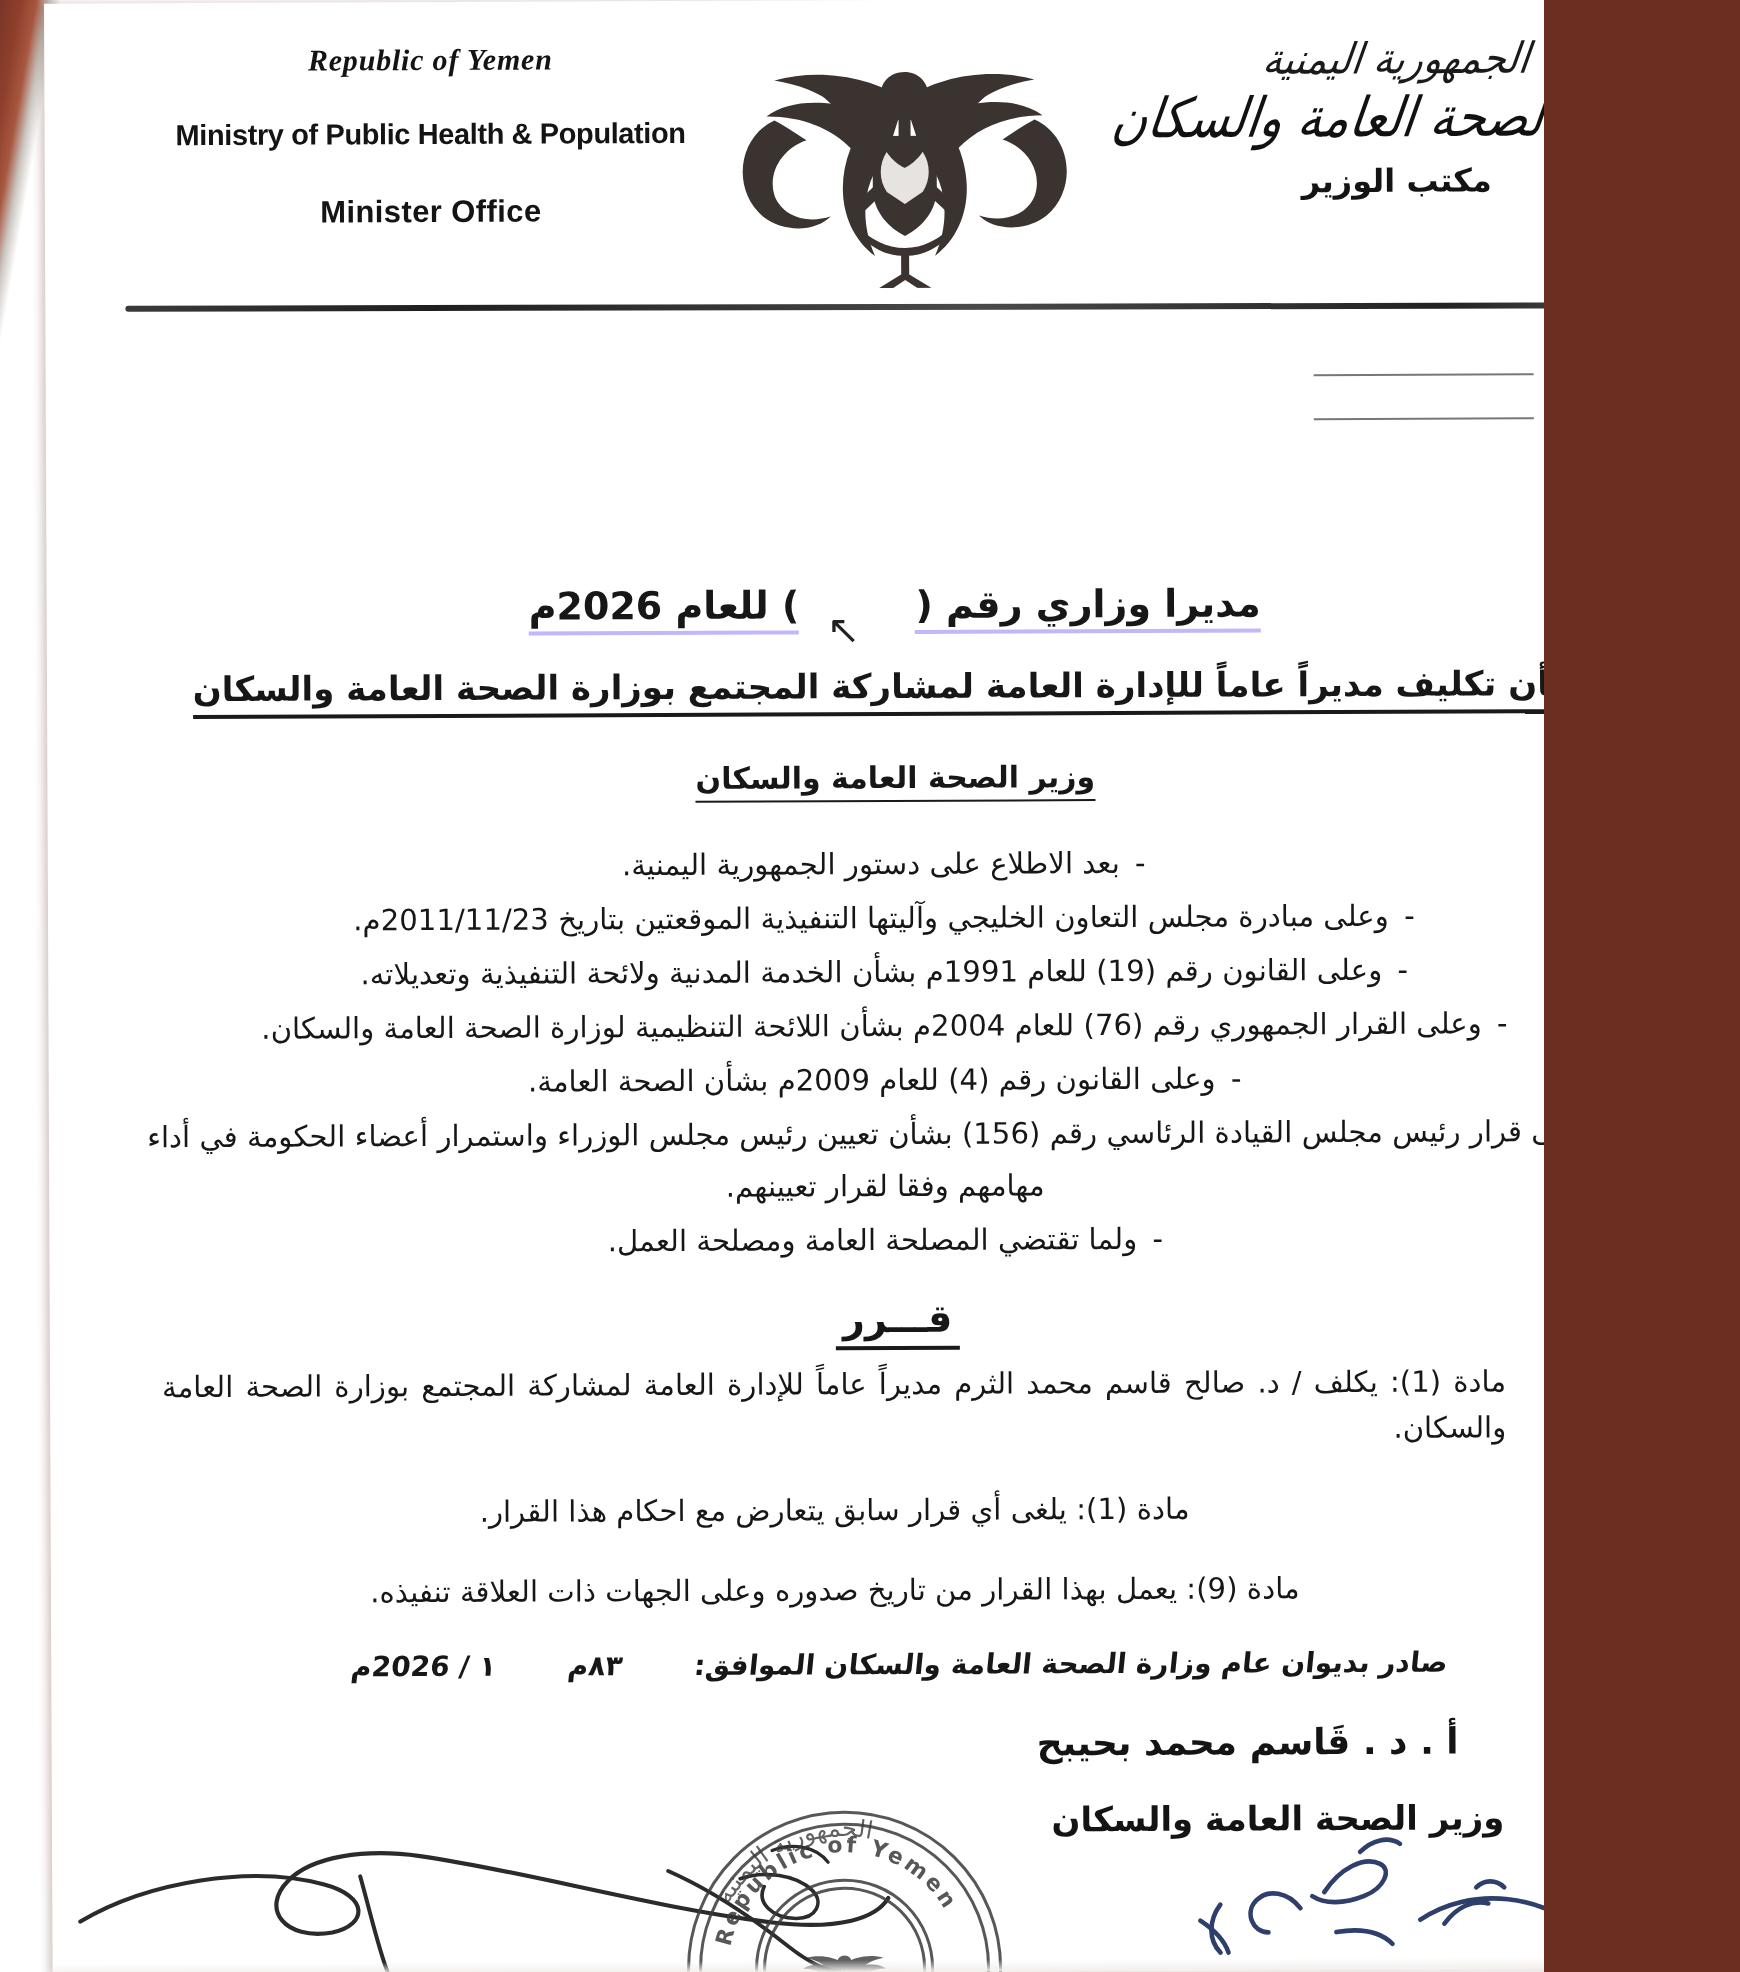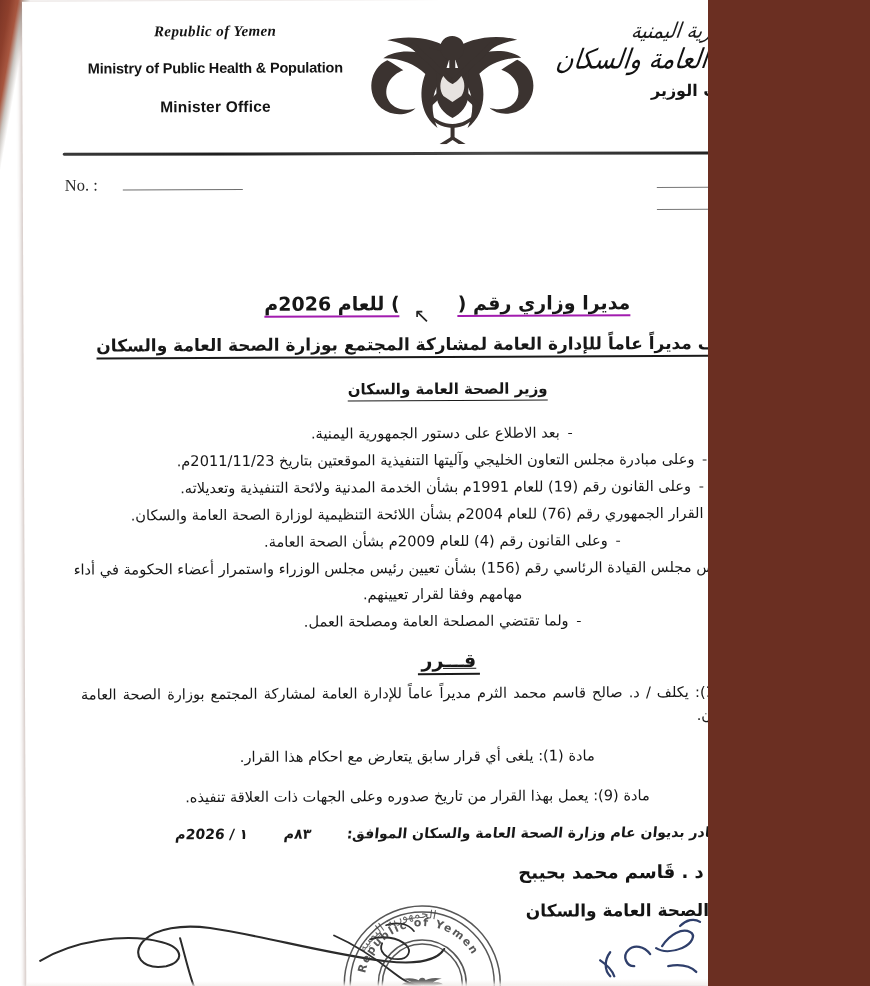--- a/index.html
+++ b/index.html
@@ -11,21 +11,21 @@
   body {
     width: 870px;
     height: 986px;
     overflow: hidden;
     font-family: "Liberation Serif", serif;
   }
 
   
   #scan {
     position: relative;
-    width: 708px;
+    width: 772px;
     height: 986px;
     background: linear-gradient(100deg,#7b3526 0px,#8d3f2c 10px,#a85740 18px,#c9c4bf 24px,#ffffff 30px);
     overflow: hidden;
   }
   #paper {
     position: absolute;
     left: 22px;
     top: 0;
     width: 848px;
     height: 986px;
@@ -190,21 +190,21 @@
     font-family: "DejaVu Sans", sans-serif;
     color: #171717;
   }
 
   .decree-title {
     text-align: center;
     font-size: 19px;
     font-weight: bold;
     letter-spacing: -.3px;
   }
-  .decree-title .u { border-bottom: 2px solid #a21caf; padding-bottom: 1px; }
+  .decree-title .u { border-bottom: 2px solid #c4b5fd; padding-bottom: 1px; }
   .decree-title .blank {
     display: inline-block;
     width: 58px;
     position: relative;
   }
   .decree-title .blank::after {
     content: "\2193";
     position: absolute;
     left: 14px;
     top: -6px;
@@ -249,21 +249,20 @@
   .decides {
     margin-top: 16px;
     text-align: center;
     font-size: 19px;
     font-weight: bold;
     letter-spacing: 6px;
   }
   .decides span {
     border-bottom: 2.5px solid #1a1a1a;
     padding: 0 4px 2px 4px;
-    text-decoration: underline;
   }
 
   .articles {
     margin-top: 10px;
     padding-right: 120px;
     padding-left: 56px;
     font-size: 14.6px;
     line-height: 1.62;
   }
   .articles .art { margin-bottom: 16px; text-align: justify; }
@@ -389,24 +388,20 @@
         <div class="hdr-right">
           <div class="a1">الجمهورية اليمنية</div>
           <div class="a2">وزارة الصحة العامة والسكان</div>
           <div class="a3">مكتب الوزير</div>
         </div>
       </div>
 
       <div class="rule"></div>
 
       <div class="fields-left">
-        <div class="row">
-          <span class="lbl">No. :</span>
-          <span class="ln"></span>
-        </div>
       </div>
 
       <div class="fields-right">
         <div class="row">
           <span class="lbl">التاريخ</span>
           <span class="dots">:</span>
           <span class="ln"></span>
         </div>
         <div class="row">
           <span class="lbl">بوزارة</span>

